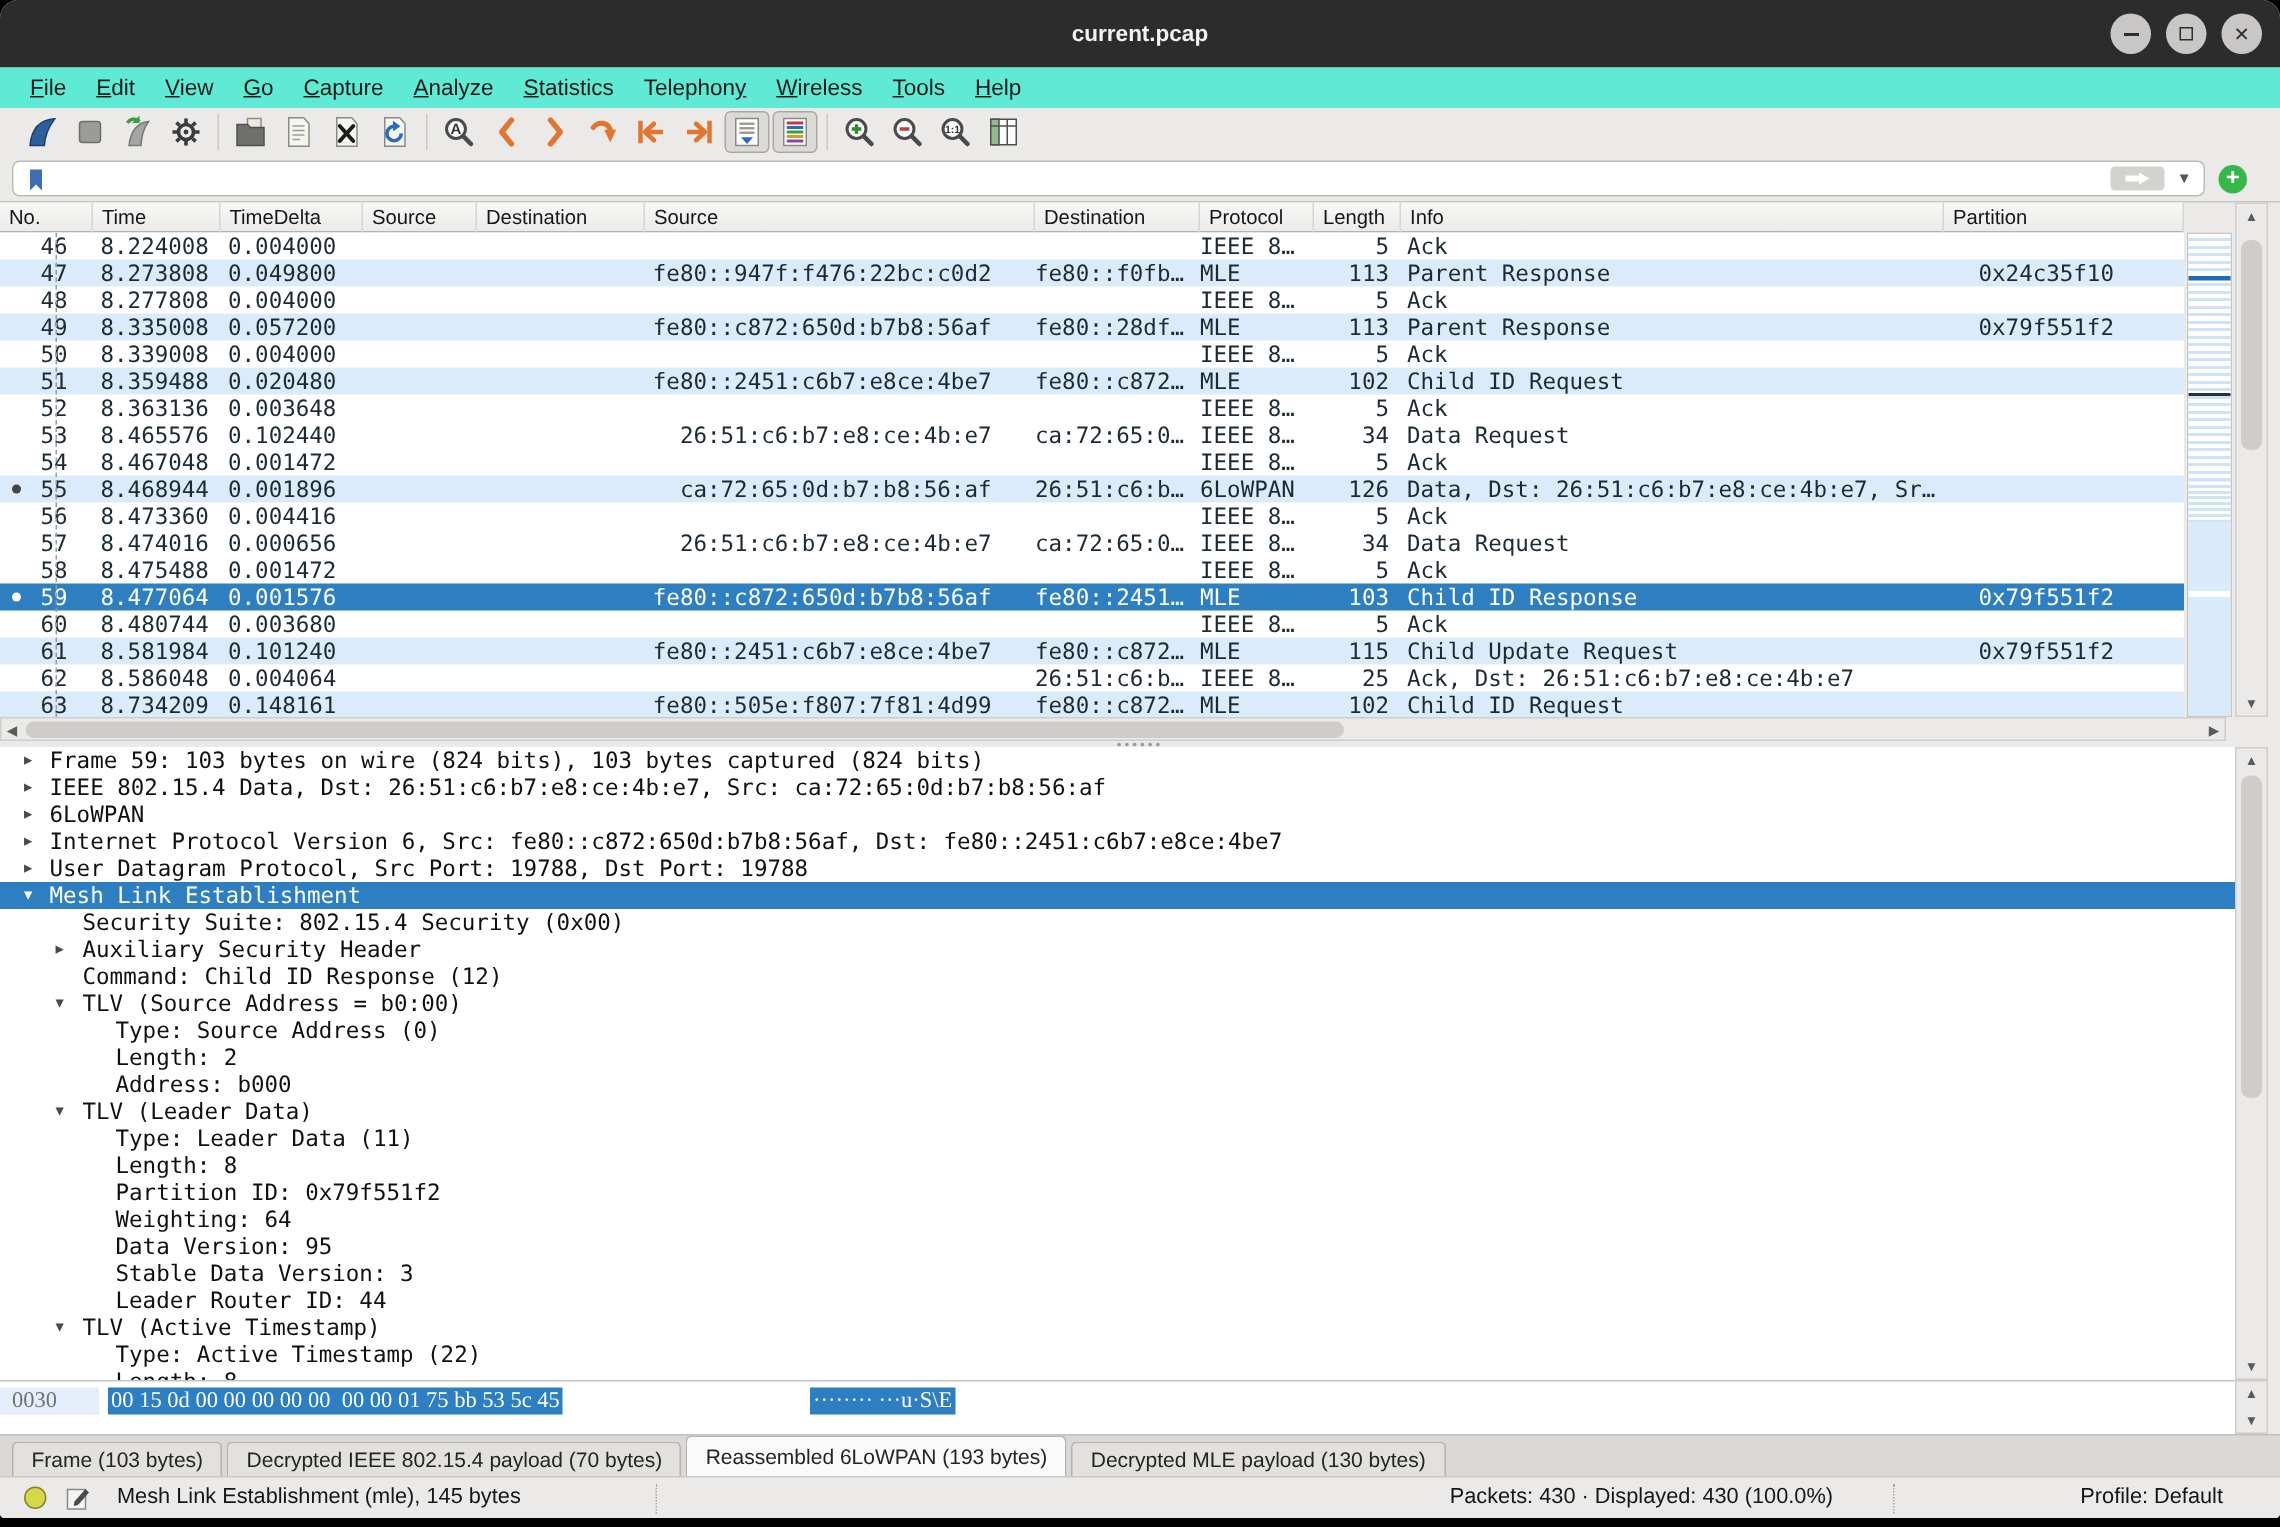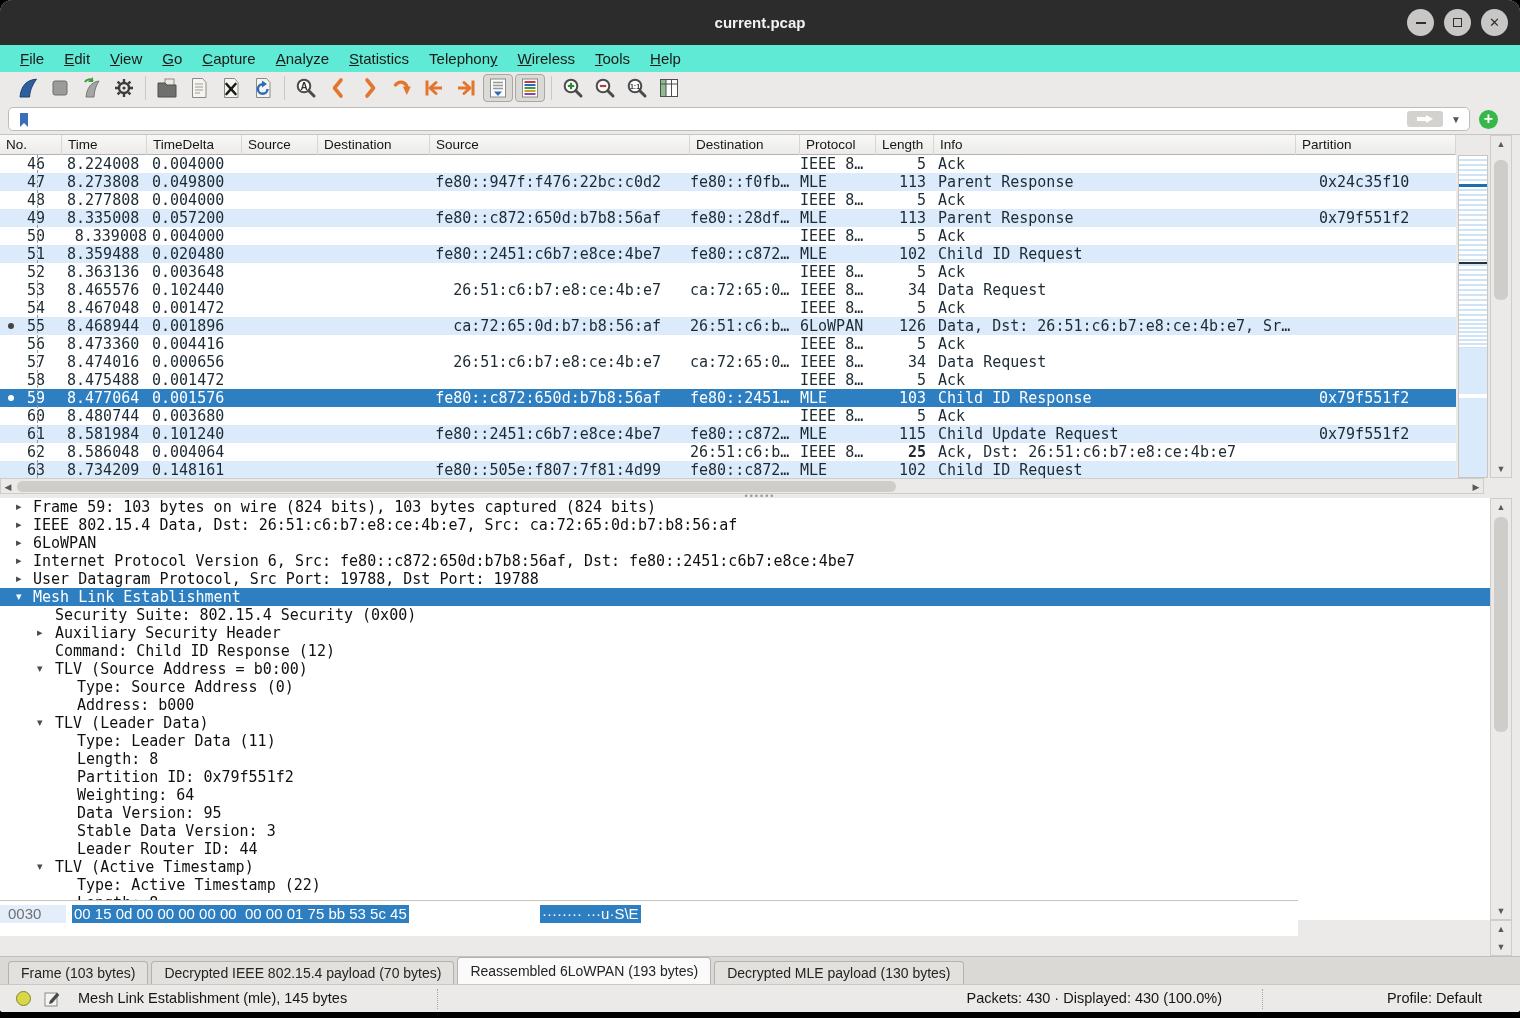--- a/index.html
+++ b/index.html
@@ -67,22 +67,22 @@
   .split .dots{position:absolute;left:50%;top:0;transform:translateX(-50%);color:#9a9a9a;font-size:9px;letter-spacing:2px;line-height:4px;}
   
   .detail{position:absolute;left:0;top:498px;width:1490px;height:422px;background:#fff;overflow:hidden;
           font-family:"DejaVu Sans Mono",monospace;font-size:15px;color:#101010;}
   .dline{position:relative;height:18px;line-height:18px;white-space:nowrap;}
   .dline.selected{background:#2d7fc1;color:#fff;}
   .darrow{position:absolute;top:0;font-size:11px;color:#4a4a4a;font-family:"DejaVu Sans",sans-serif;}
   .dline.selected .darrow{color:#fff;}
   .dtext{position:absolute;top:0;}
   
-  .hexpane{position:absolute;left:0;top:900px;width:1298px;height:36px;background:#fff;border-top:1px solid #c6c5c2;
-           font-family:Liberation Sans, sans-serif;font-size:15px;}
+  .hexpane{position:absolute;left:0;top:920px;width:1490px;height:36px;background:#fff;border-top:1px solid #c6c5c2;
+           font-family:Liberation Serif, serif;font-size:15px;}
   .hexrow{position:absolute;left:0;top:4px;height:18px;line-height:18px;white-space:pre;}
   .hexoff{position:absolute;left:0;top:0;width:66px;height:18px;background:#e4eefa;color:#707070;padding-left:8px;}
   .hexbytes{position:absolute;left:72px;top:0;background:#2d7fc1;color:#fff;padding:0 2px;}
   .hexascii{position:absolute;left:540px;top:0;background:#2d7fc1;color:#fff;padding:0 2px;}
   
   .tabbar{position:absolute;left:0;top:956px;width:100%;height:28px;background:#dbd9d6;border-top:1px solid #c2c0bd;
           display:flex;align-items:flex-end;padding-left:8px;font-size:14px;color:#242424;}
   .btab{height:23px;line-height:22px;padding:0 12px;background:#e3e1de;border:1px solid #b4b2af;border-bottom:none;
         border-radius:4px 4px 0 0;margin-right:3px;white-space:nowrap;}
   .btab.active{height:27px;line-height:26px;background:#fafafa;}
@@ -372,21 +372,21 @@
         <span class="pcell" style="width: 112px;"></span>
         <span class="pcell r" style="width: 260px; padding-right: 29px;">fe80::c872:650d:b7b8:56af</span>
         <span class="pcell" style="width: 110px;">fe80::28df…</span>
         <span class="pcell" style="width: 76px;">MLE</span>
         <span class="pcell r" style="width: 58px; padding-right: 8px;">113</span>
         <span class="pcell" style="width: 362px; padding-left: 4px;">Parent Response</span>
         <span class="pcell" style="width: 160px; padding-left: 23px;">0x79f551f2</span>
       </div>
       <div class="prow plain">
         <span class="pcell r" style="width: 62px; padding-right: 17px;">50</span>
-        <span class="pcell" style="width: 85px; padding-left: 5px; text-align: right;">8.339008</span>
+        <span class="pcell" style="width: 85px; padding-left: 5px;">8.339008</span>
         <span class="pcell" style="width: 95px; padding-left: 5px;">0.004000</span>
         <span class="pcell" style="width: 76px;"></span>
         <span class="pcell" style="width: 112px;"></span>
         <span class="pcell r" style="width: 260px; padding-right: 29px;"></span>
         <span class="pcell" style="width: 110px;"></span>
         <span class="pcell" style="width: 76px;">IEEE 8…</span>
         <span class="pcell r" style="width: 58px; padding-right: 8px;">5</span>
         <span class="pcell" style="width: 362px; padding-left: 4px;">Ack</span>
         <span class="pcell" style="width: 160px; padding-left: 23px;"></span>
       </div>
@@ -537,21 +537,21 @@
       </div>
       <div class="prow plain">
         <span class="pcell r" style="width: 62px; padding-right: 17px; text-align: right;">62</span>
         <span class="pcell" style="width: 85px; padding-left: 5px;">8.586048</span>
         <span class="pcell" style="width: 95px; padding-left: 5px;">0.004064</span>
         <span class="pcell" style="width: 76px;"></span>
         <span class="pcell" style="width: 112px;"></span>
         <span class="pcell r" style="width: 260px; padding-right: 29px;"></span>
         <span class="pcell" style="width: 110px;">26:51:c6:b…</span>
         <span class="pcell" style="width: 76px;">IEEE 8…</span>
-        <span class="pcell r" style="width: 58px; padding-right: 8px; font-weight: bold;">25</span>
+        <span class="pcell r" style="width: 58px; padding-right: 8px;">25</span>
         <span class="pcell" style="width: 362px; padding-left: 4px;">Ack, Dst: 26:51:c6:b7:e8:ce:4b:e7</span>
         <span class="pcell" style="width: 160px; padding-left: 23px;"></span>
       </div>
       <div class="prow striped">
         <span class="pcell r" style="width: 62px; padding-right: 17px;">63</span>
         <span class="pcell" style="width: 85px; padding-left: 5px;">8.734209</span>
         <span class="pcell" style="width: 95px; padding-left: 5px;">0.148161</span>
         <span class="pcell" style="width: 76px;"></span>
         <span class="pcell" style="width: 112px;"></span>
         <span class="pcell r" style="width: 260px; padding-right: 29px;">fe80::505e:f807:7f81:4d99</span>
@@ -623,20 +623,23 @@
       </div>
       <div class="dline">
         <span class="dtext" style="left: 55px;">Command: Child ID Response (12)</span>
       </div>
       <div class="dline">
         <span class="darrow" style="left: 37px;">▾</span>
         <span class="dtext" style="left: 55px;">TLV (Source Address = b0:00)</span>
       </div>
       <div class="dline">
         <span class="dtext" style="left: 77px;">Type: Source Address (0)</span>
+      </div>
+      <div class="dline">
+        <span class="dtext" style="left: 77px;">Length: 2</span>
       </div>
       <div class="dline">
         <span class="dtext" style="left: 77px;">Address: b000</span>
       </div>
       <div class="dline">
         <span class="darrow" style="left: 37px;">▾</span>
         <span class="dtext" style="left: 55px;">TLV (Leader Data)</span>
       </div>
       <div class="dline">
         <span class="dtext" style="left: 77px;">Type: Leader Data (11)</span>

